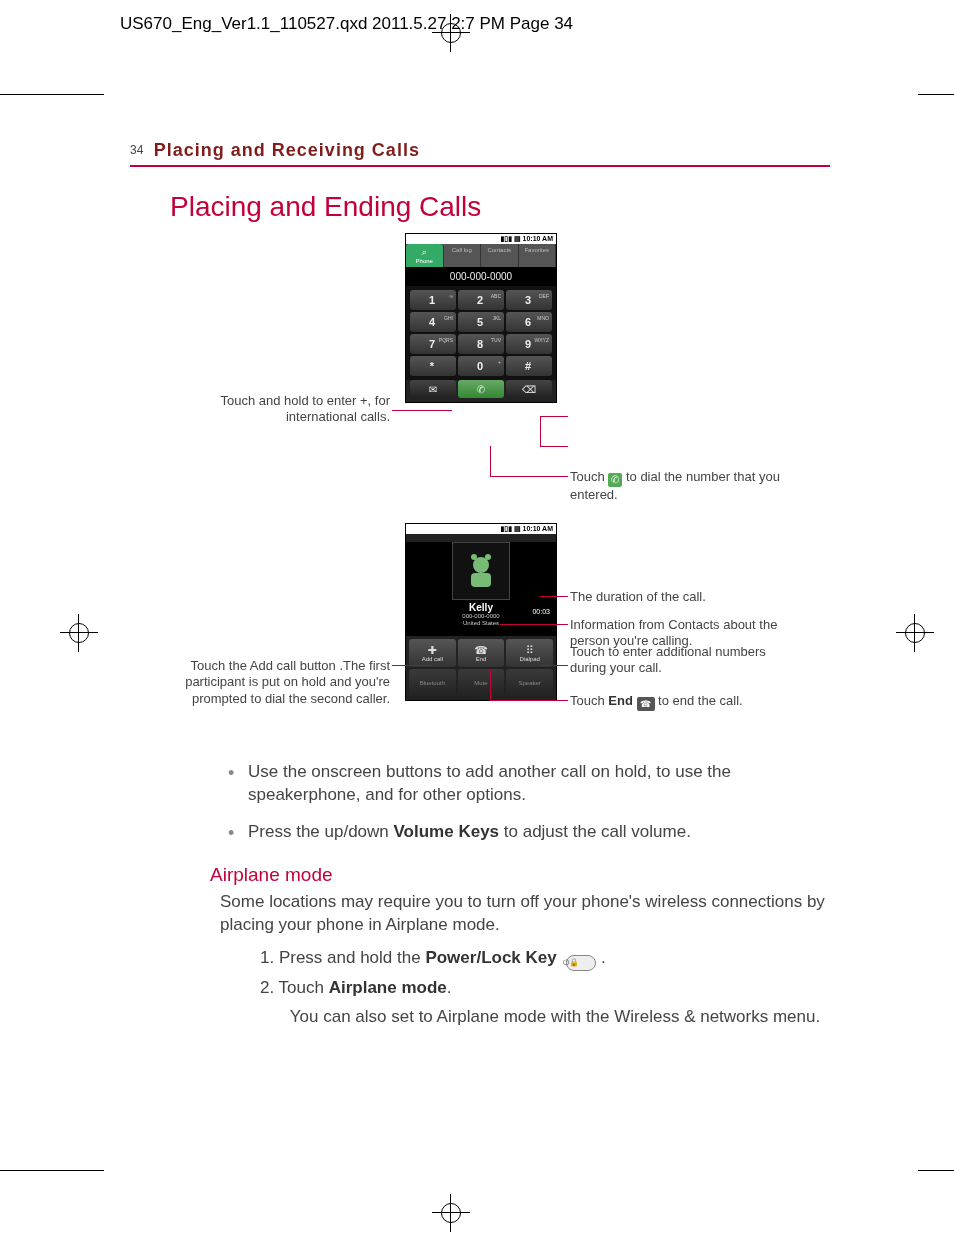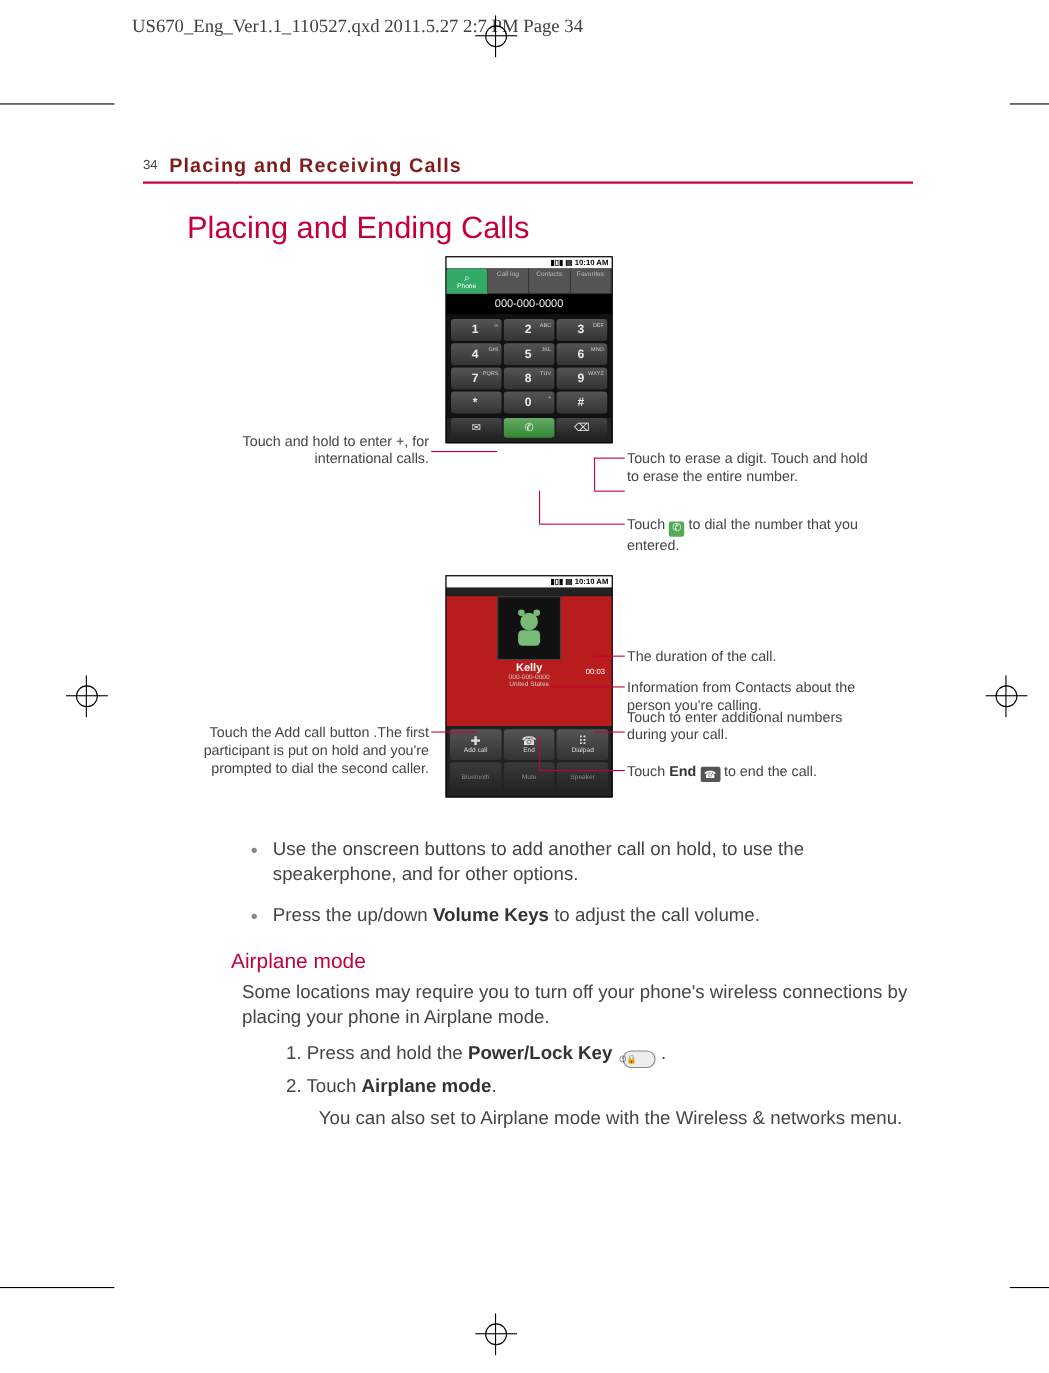--- a/index.html
+++ b/index.html
@@ -9,23 +9,23 @@
     background: #fff;
     width: 954px;
     height: 1248px;
     position: relative;
     color: #333;
   }
   .print-header {
     position: absolute;
     top: 14px;
     left: 120px;
-    font-family: Liberation Serif, serif;
+    font-family: Liberation Sans, sans-serif;
     font-size: 17px;
-    color: #404040;
+    color: #000000;
   }
   .crop-h {
     position: absolute;
     left: 0;
     width: 104px;
     border-top: 1px solid #000;
   }
   .crop-h.right { left: auto; right: 0; width: 36px; }
   .reg-target {
     position: absolute;
@@ -140,22 +140,22 @@
     background: linear-gradient(#444,#222);
     border-radius: 3px;
     height: 18px;
     display:flex;align-items:center;justify-content:center;
     font-size:10px;
   }
   .phone .bkey.call { background: linear-gradient(#6a6,#383); }
 
   
   .phone2 .callarea {
-    background: #b91c1c;
-    height: 118px;
+    background: #000000;
+    height: 94px;
     position: relative;
     text-align: center;
     color:#fff;
   }
   .phone2 .avatar {
     width: 56px; height: 56px;
     background: #111;
     border: 1px solid #444;
     margin: 8px auto 2px auto;
     display:flex;align-items:center;justify-content:center;
@@ -359,21 +359,20 @@
       <div class="bottomrow">
         <div class="bkey">✉</div>
         <div class="bkey call">✆</div>
         <div class="bkey">⌫</div>
       </div>
     </div>
 
     <div class="callout left" style="top:160px; left:-10px; width:230px">Touch and hold to enter +, for international calls.</div>
     <div class="line" style="top:177px;left:222px;width:60px;height:1px"></div>
 
-    <div class="callout right" style="top:176px; left:400px; width:220px">Touch to erase a digit. Touch and hold to erase the entire number.</div>
     <div class="line" style="top:183px;left:370px;width:28px;height:1px"></div>
     <div class="line" style="top:183px;left:370px;width:1px;height:30px"></div>
     <div class="line" style="top:213px;left:370px;width:28px;height:1px"></div>
 
     <div class="callout right" style="top:236px; left:400px; width:240px">
       <span>Touch </span><span class="dial-icon-inline">✆</span><span> to dial the number that you entered.</span>
     </div>
     <div class="line" style="top:243px;left:320px;width:78px;height:1px"></div>
     <div class="line" style="top:213px;left:320px;width:1px;height:30px"></div>
 

